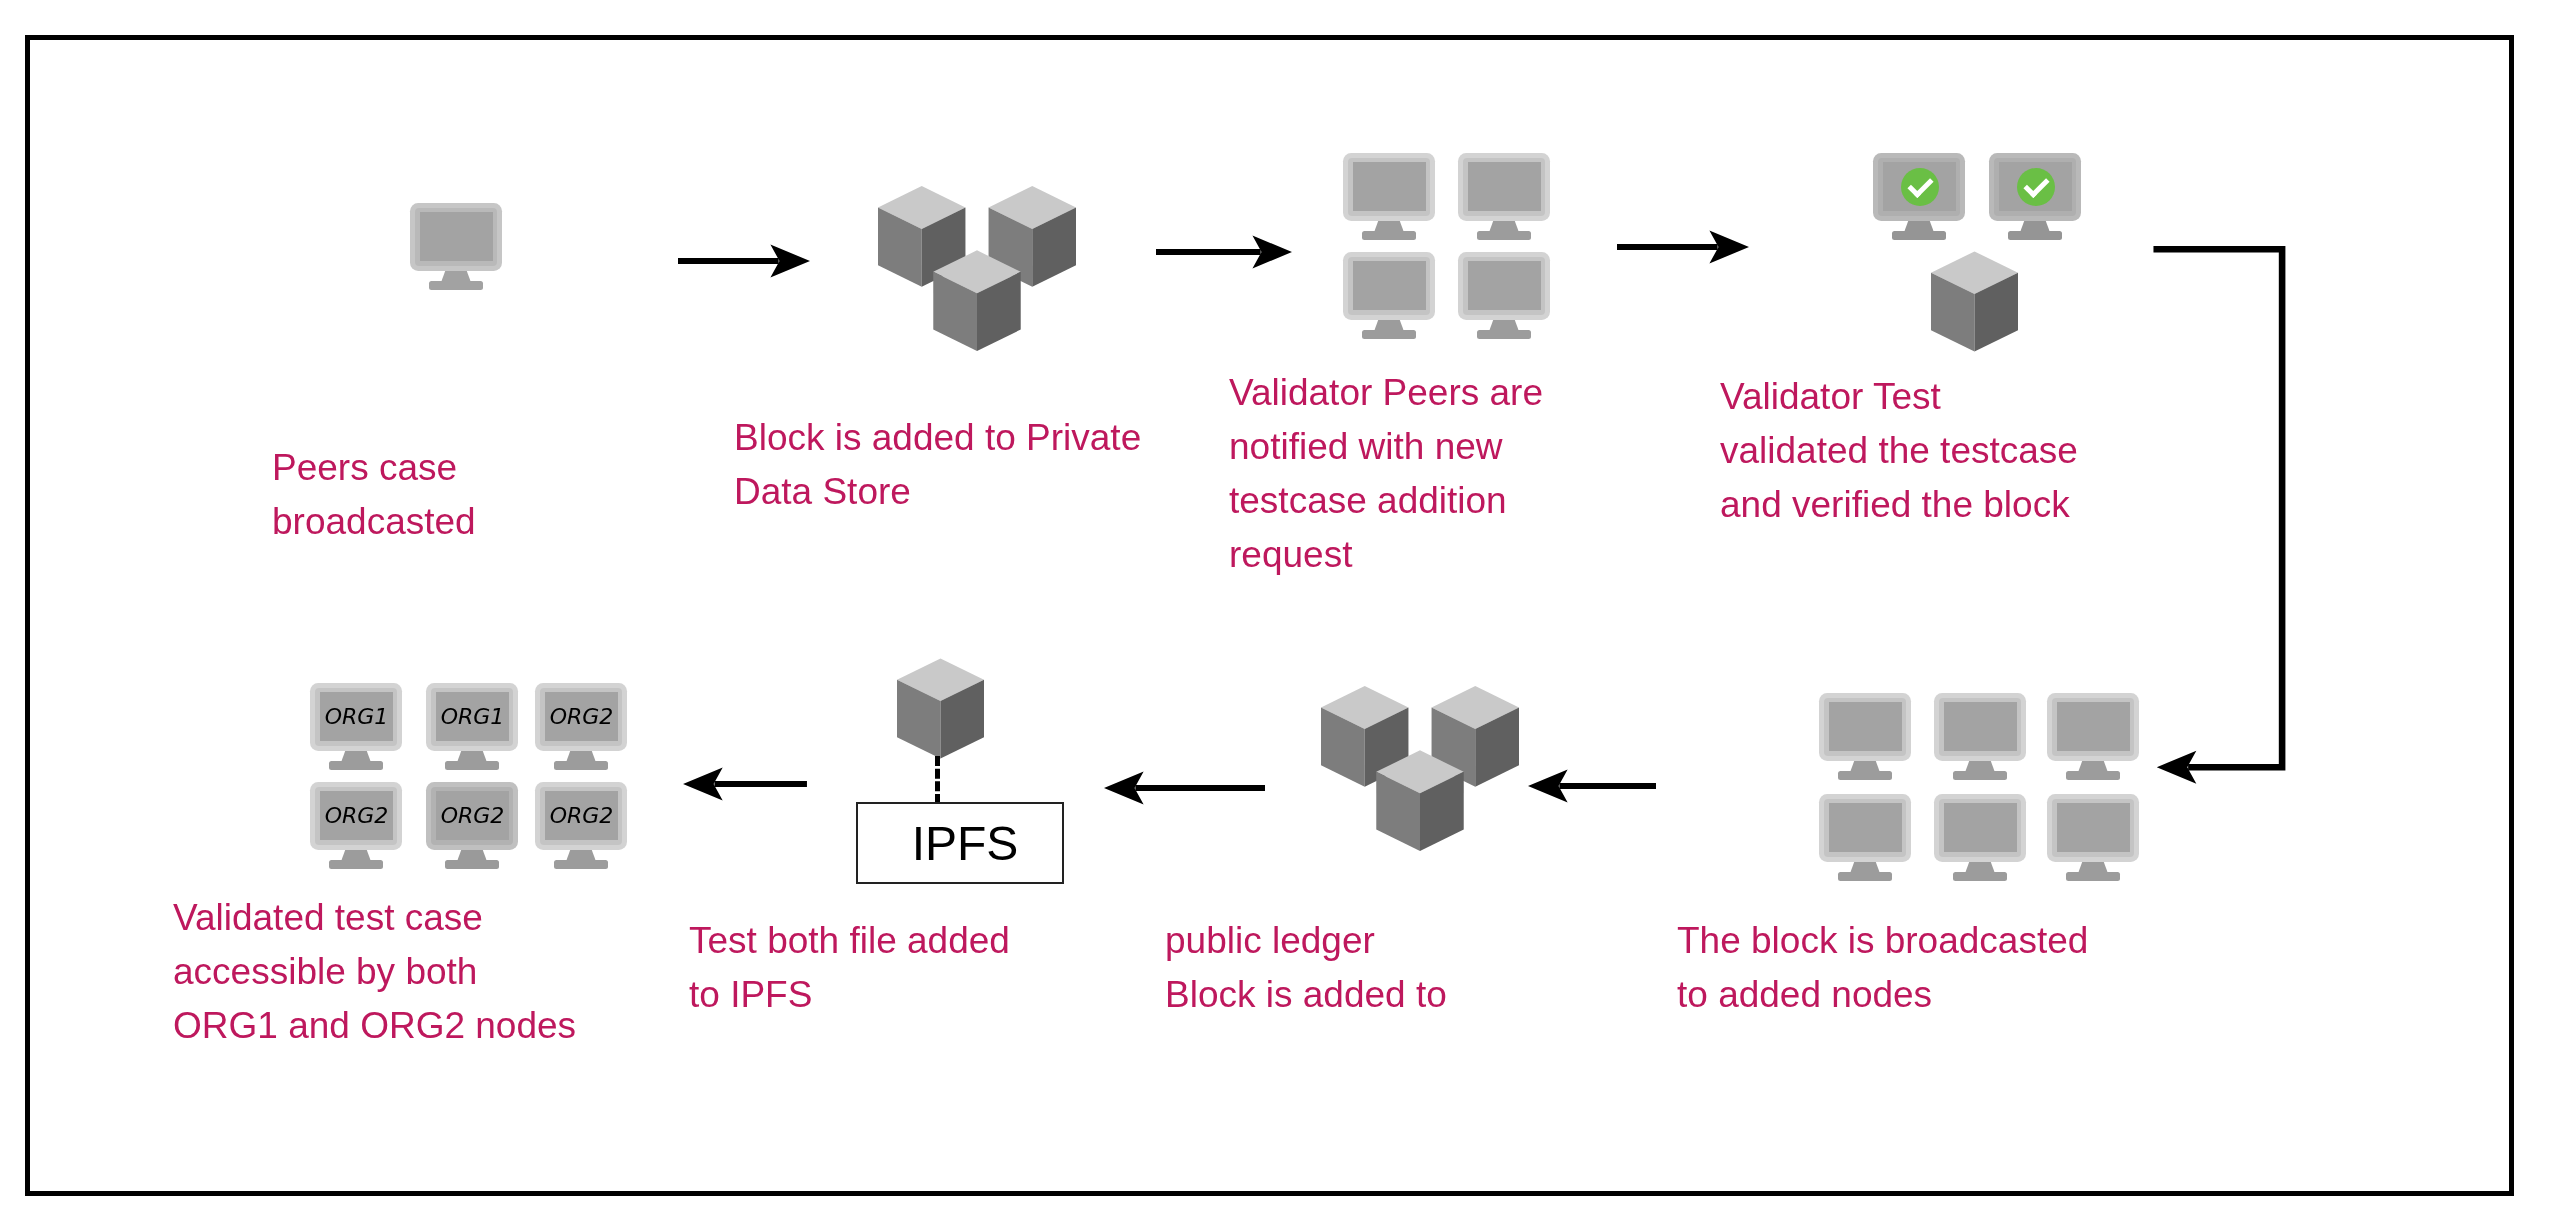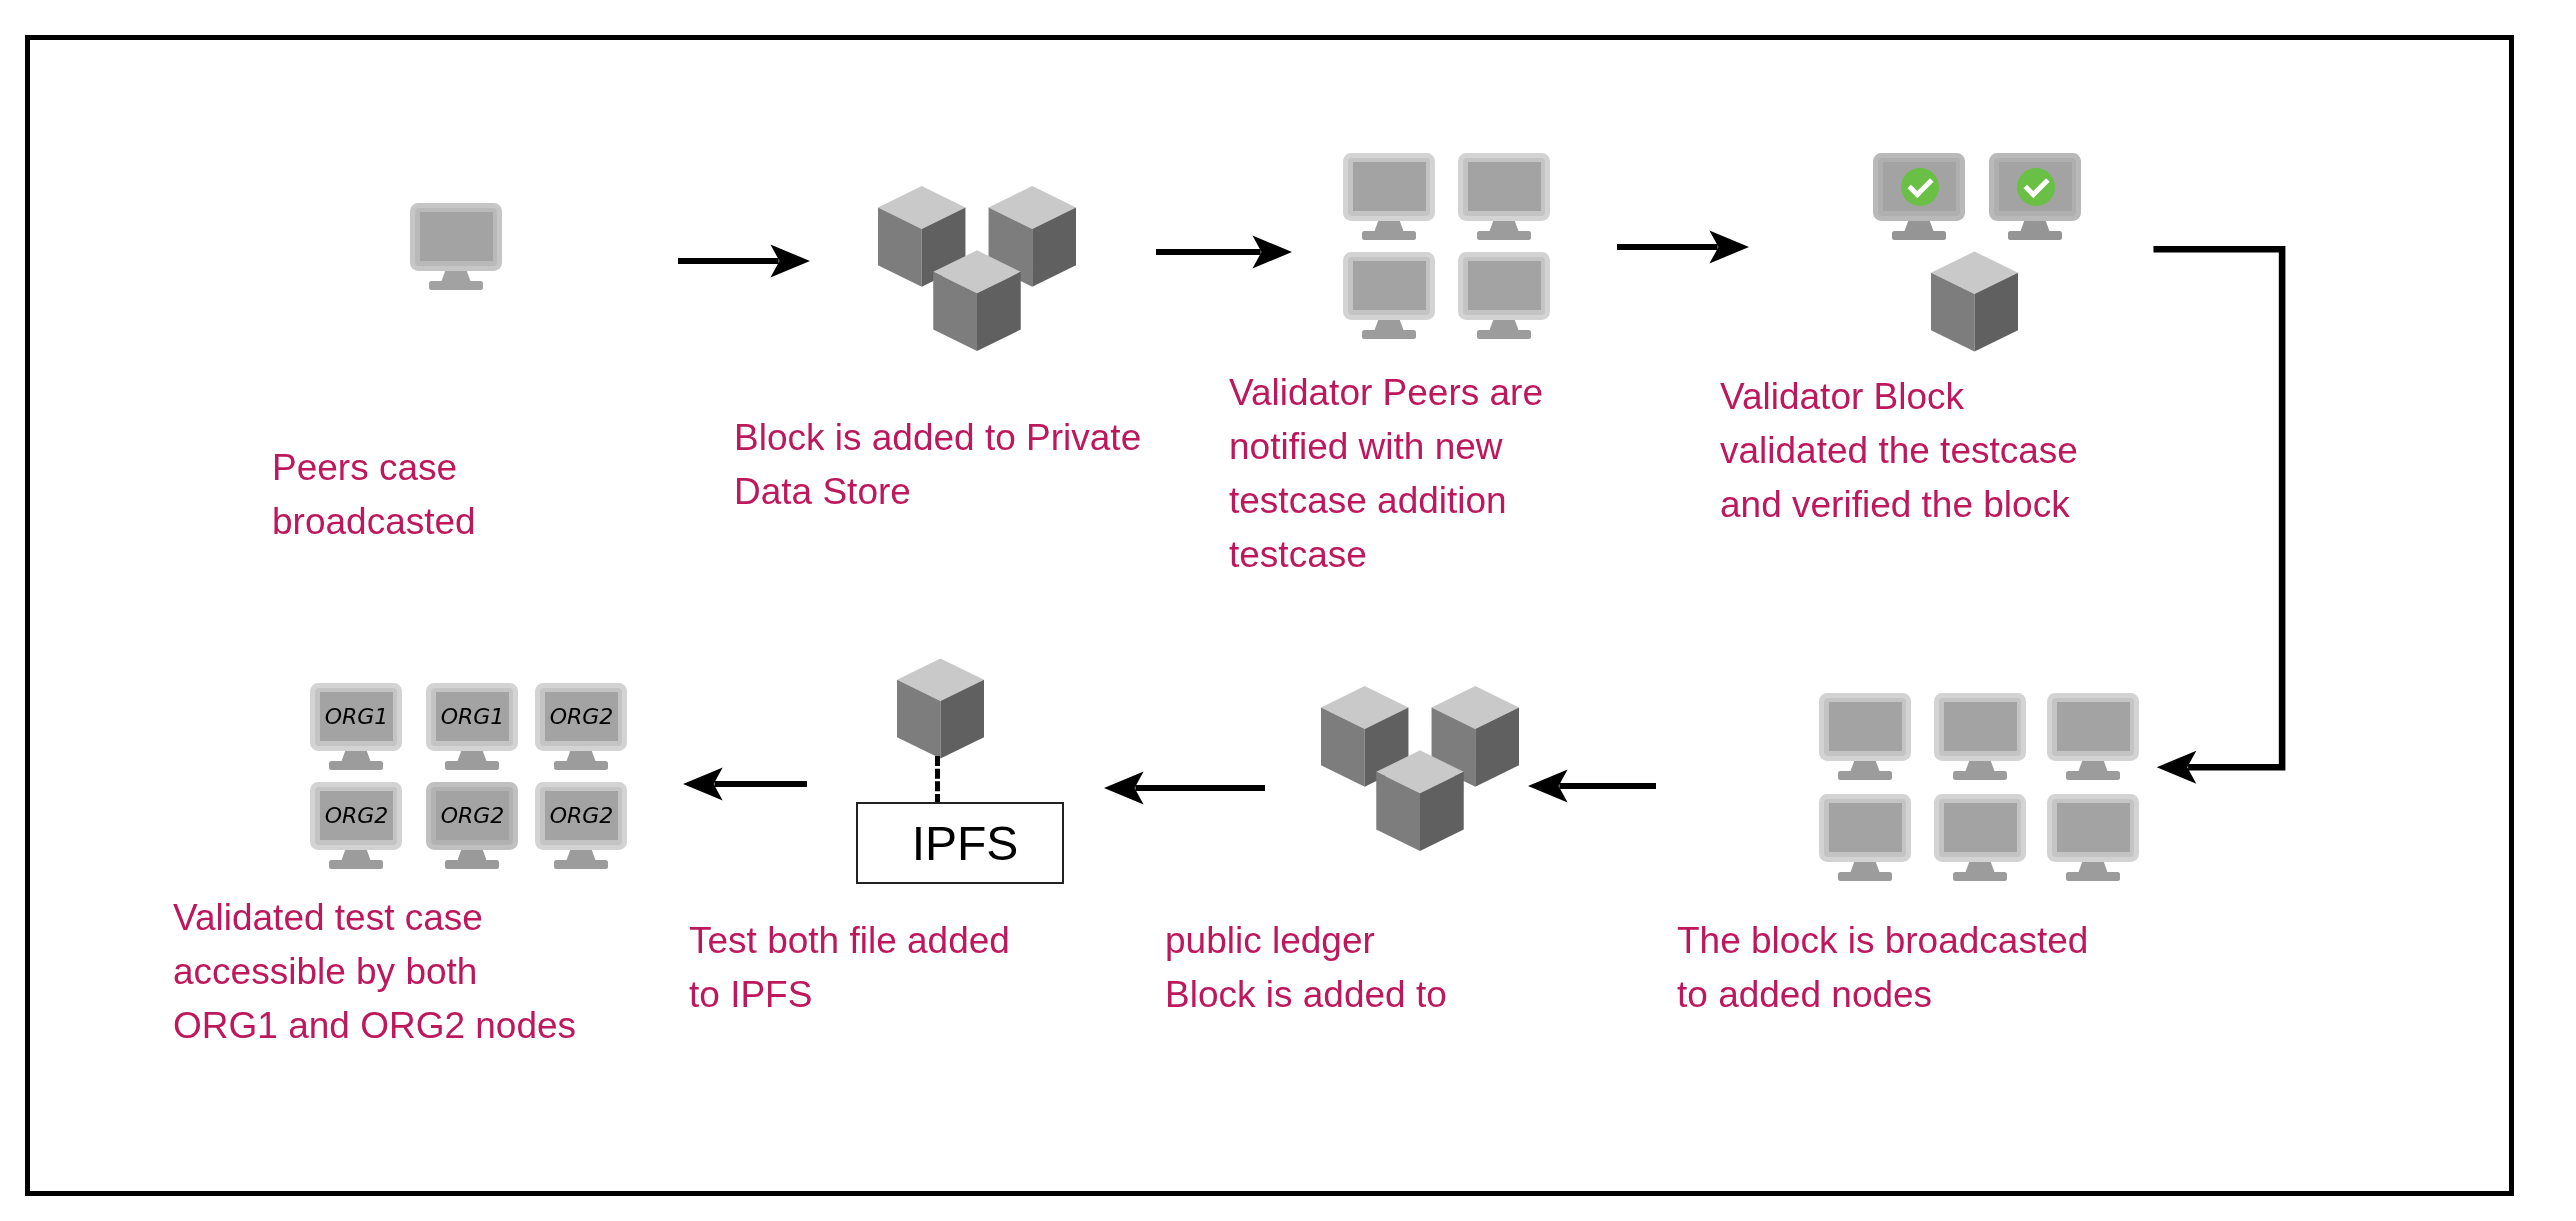--- a/index.html
+++ b/index.html
@@ -141,21 +141,21 @@
   <div class="mon v-light" style="left:1458px;top:252px">
     <div class="frame"></div>
       <div class="screen"></div>
       <div class="neck"></div>
       <div class="base"></div>
   </div>
   <div class="cap" style="left:1229px;top:366px;width:495px">
     <div>Validator Peers are</div>
     <div>notified with new</div>
     <div>testcase addition</div>
-    <div>testcase</div>
+    <div>request</div>
   </div>
 
   <svg class="abs" style="left:1617px;top:228px" width="132" height="38" viewBox="0 0 160 46">
     <line x1="0" y1="23" x2="122" y2="23" stroke="#000" stroke-width="7"></line>
     <polygon points="160,23 112,3 123,23 112,43" fill="#000"></polygon>
   </svg>
 
   <div class="mon v-check" style="left:1873px;top:153px">
     <div class="frame"></div>
     <div class="screen">
@@ -169,21 +169,21 @@
     <div class="screen">
         <span class="check"></span>
       </div>
     <div class="neck"></div>
       <div class="base"></div>
   </div>
   <svg class="abs" style="left:1931px;top:251px" width="87" height="101" viewBox="0 0 106 122">
     <use href="#cube"></use>
   </svg>
   <div class="cap" style="left:1720px;top:370px;width:503px">
-    <div>Validator Block</div>
+    <div>Validator Test</div>
     <div>validated the testcase</div>
     <div>and verified the block</div>
   </div>
 
   <svg class="abs" style="left:2145px;top:232px" width="153" height="569" viewBox="0 0 185 690">
     <path d="M 10 21 H 166 V 649 H 52" fill="none" stroke="#000" stroke-width="8"></path>
     <polygon points="14,649 62,629 51,649 62,669" fill="#000"></polygon>
   </svg>
 
   <div class="mon v-light" style="left:1819px;top:693px">

